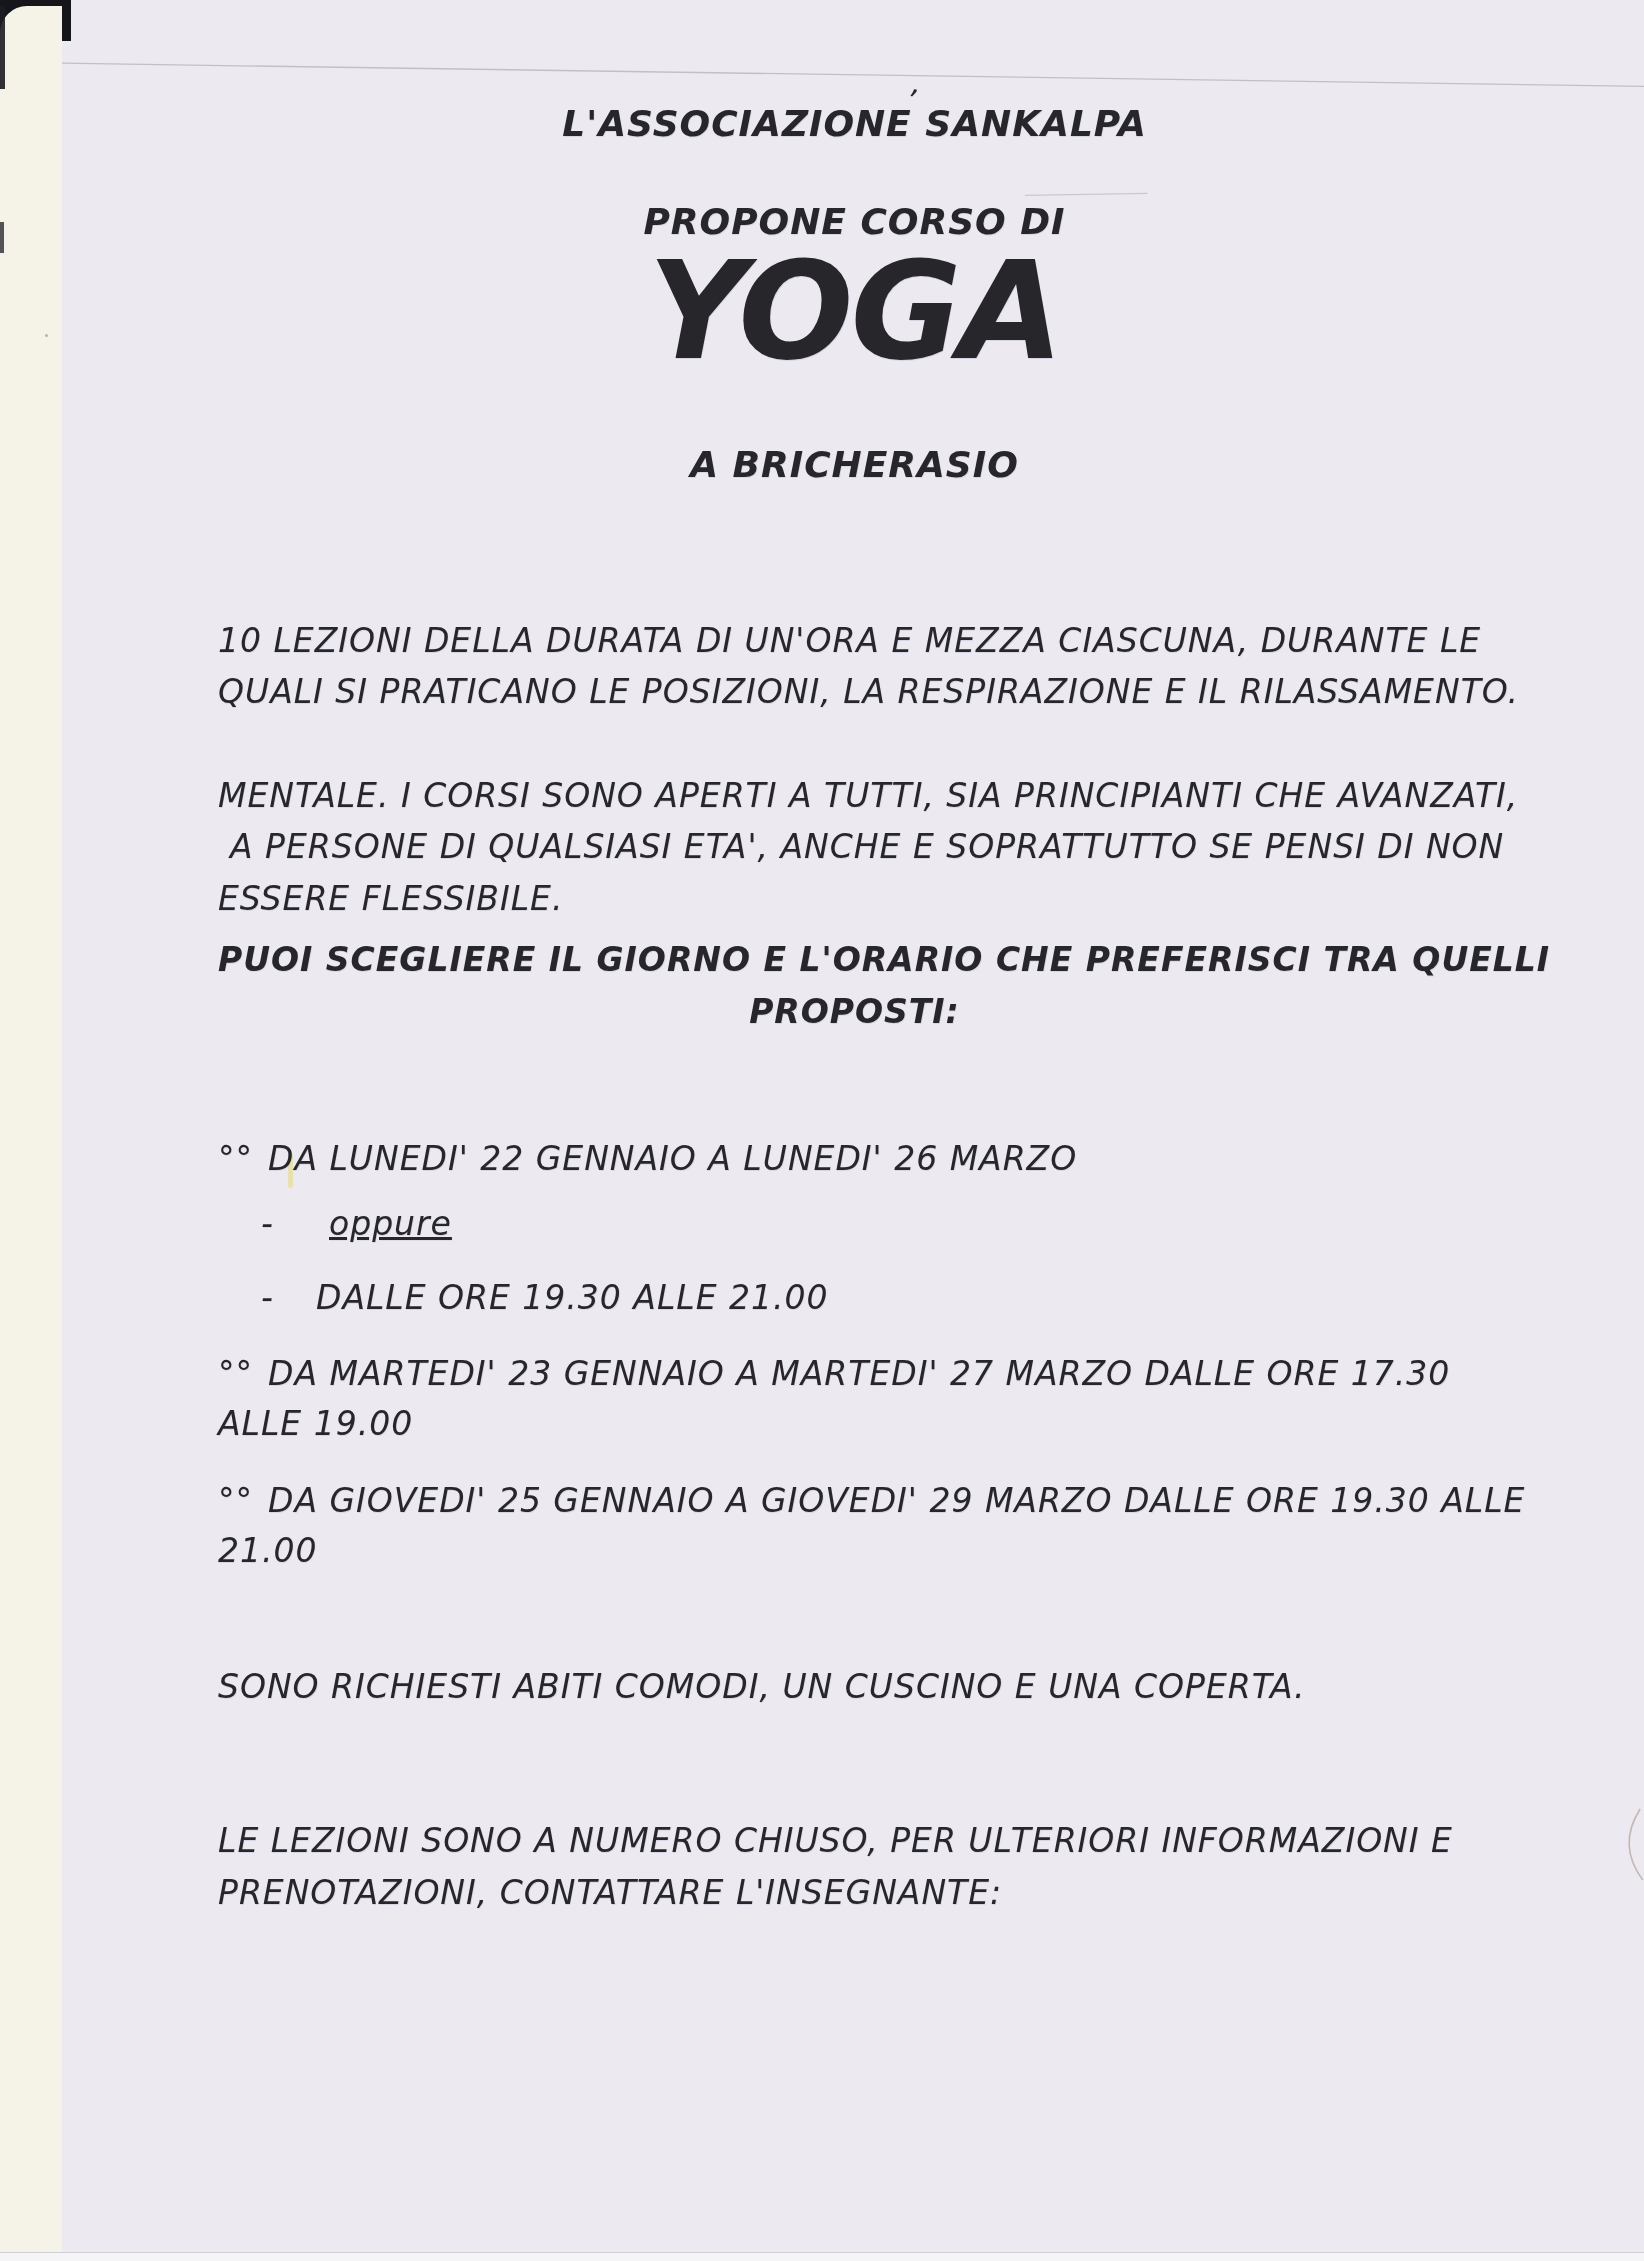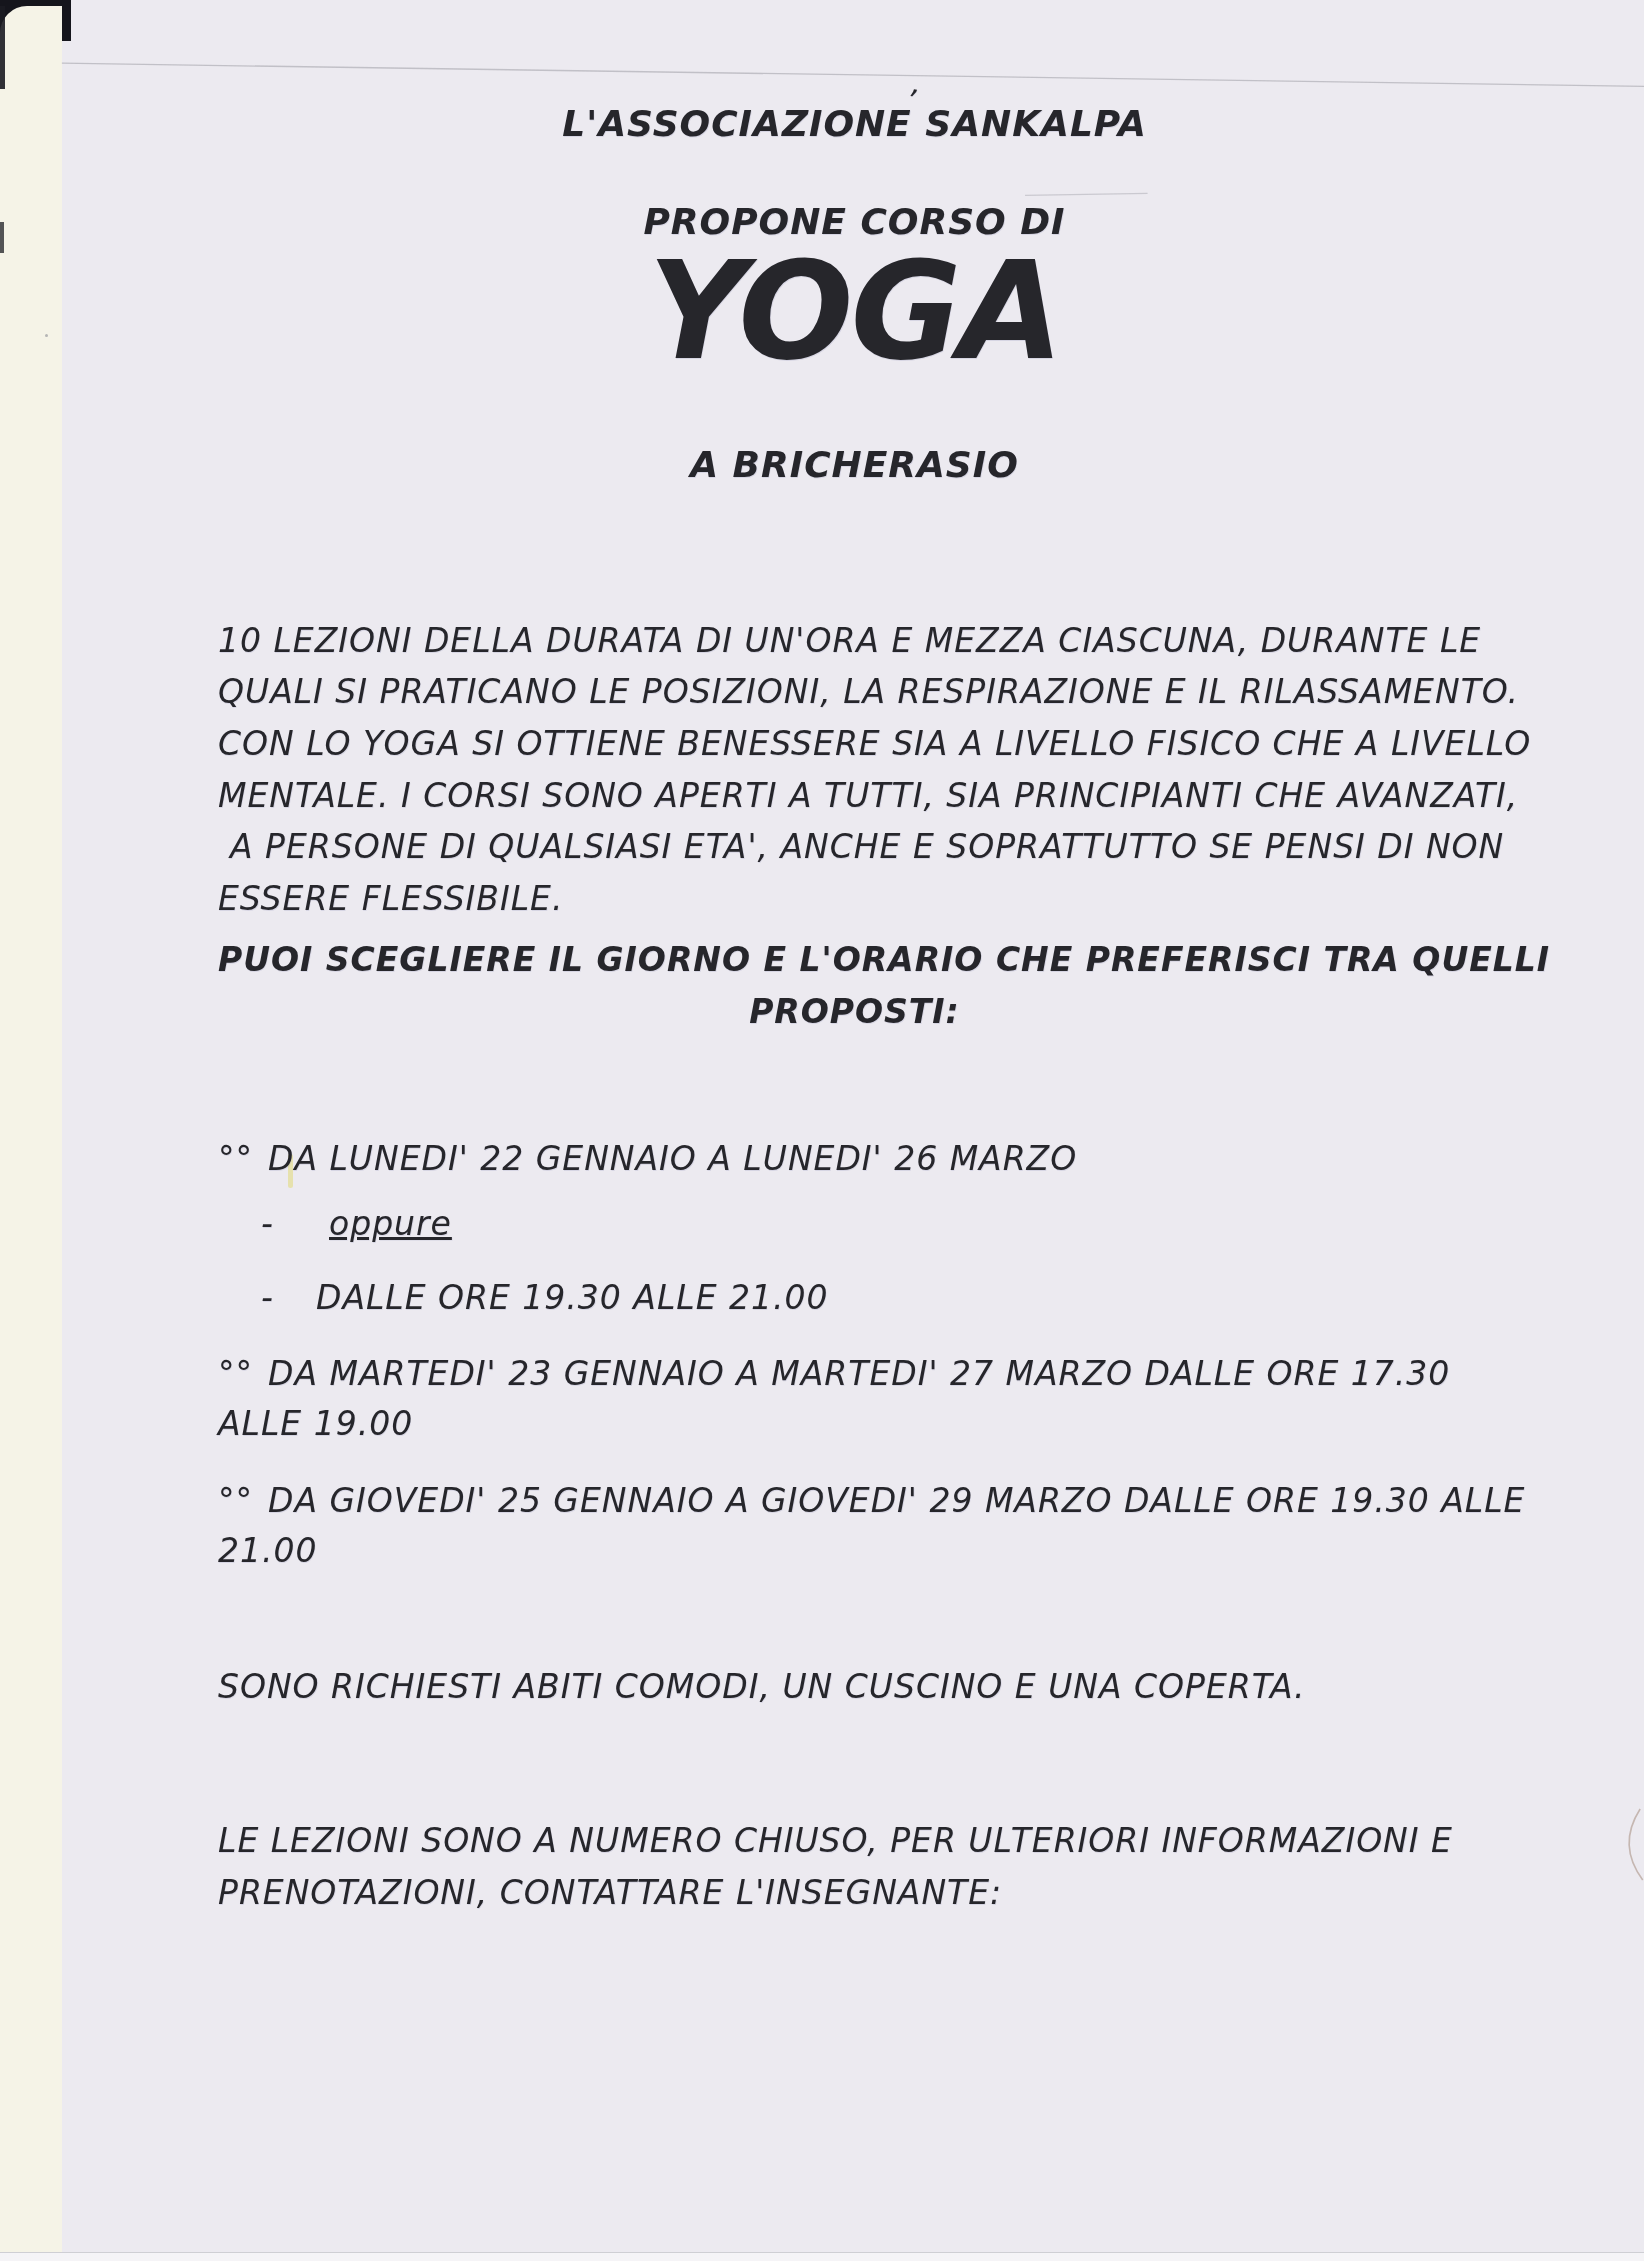--- a/index.html
+++ b/index.html
@@ -59,21 +59,20 @@
   <div class="bottom-strip"></div>
 
   <div class="t size-head center" style="top:103px;">L'ASSOCIAZIONE SANKALPA</div>
   <div class="t pen-tick" style="left:908px;top:83px;">ʼ</div>
   <div class="t size-head center" style="top:181px;margin-top:20px;">PROPONE CORSO DI</div>
   <div class="t size-title center" style="top:233px;">YOGA</div>
   <div class="t size-head center" style="top:444px;">A BRICHERASIO</div>
 
   <div class="t size-body" style="left:218px;top:605px;">10 LEZIONI DELLA DURATA DI UN'ORA E MEZZA CIASCUNA, DURANTE LE</div>
   <div class="t size-body" style="left:218px;top:656px;">QUALI SI PRATICANO LE POSIZIONI, LA RESPIRAZIONE E IL RILASSAMENTO.</div>
-  <div class="t size-body" style="left:218px;top:708px;">CON LO YOGA SI OTTIENE BENESSERE SIA A LIVELLO FISICO CHE A LIVELLO</div>
   <div class="t size-body" style="left:218px;top:760px;">MENTALE. I CORSI SONO APERTI A TUTTI, SIA PRINCIPIANTI CHE AVANZATI,</div>
   <div class="t size-body" style="left:230px;top:811px;">A PERSONE DI QUALSIASI ETA', ANCHE E SOPRATTUTTO SE PENSI DI NON</div>
   <div class="t size-body" style="left:218px;top:863px;">ESSERE FLESSIBILE.</div>
 
   <div class="t size-body center" style="top:924px;">PUOI SCEGLIERE IL GIORNO E L'ORARIO CHE PREFERISCI TRA QUELLI</div>
   <div class="t size-body center" style="top:976px;">PROPOSTI:</div>
 
   <div class="t size-body row" style="left:218px;top:1123px;">
     <span class="bullet-marker">°°</span>
     <span>DA LUNEDI' 22 GENNAIO A LUNEDI' 26 MARZO</span>

